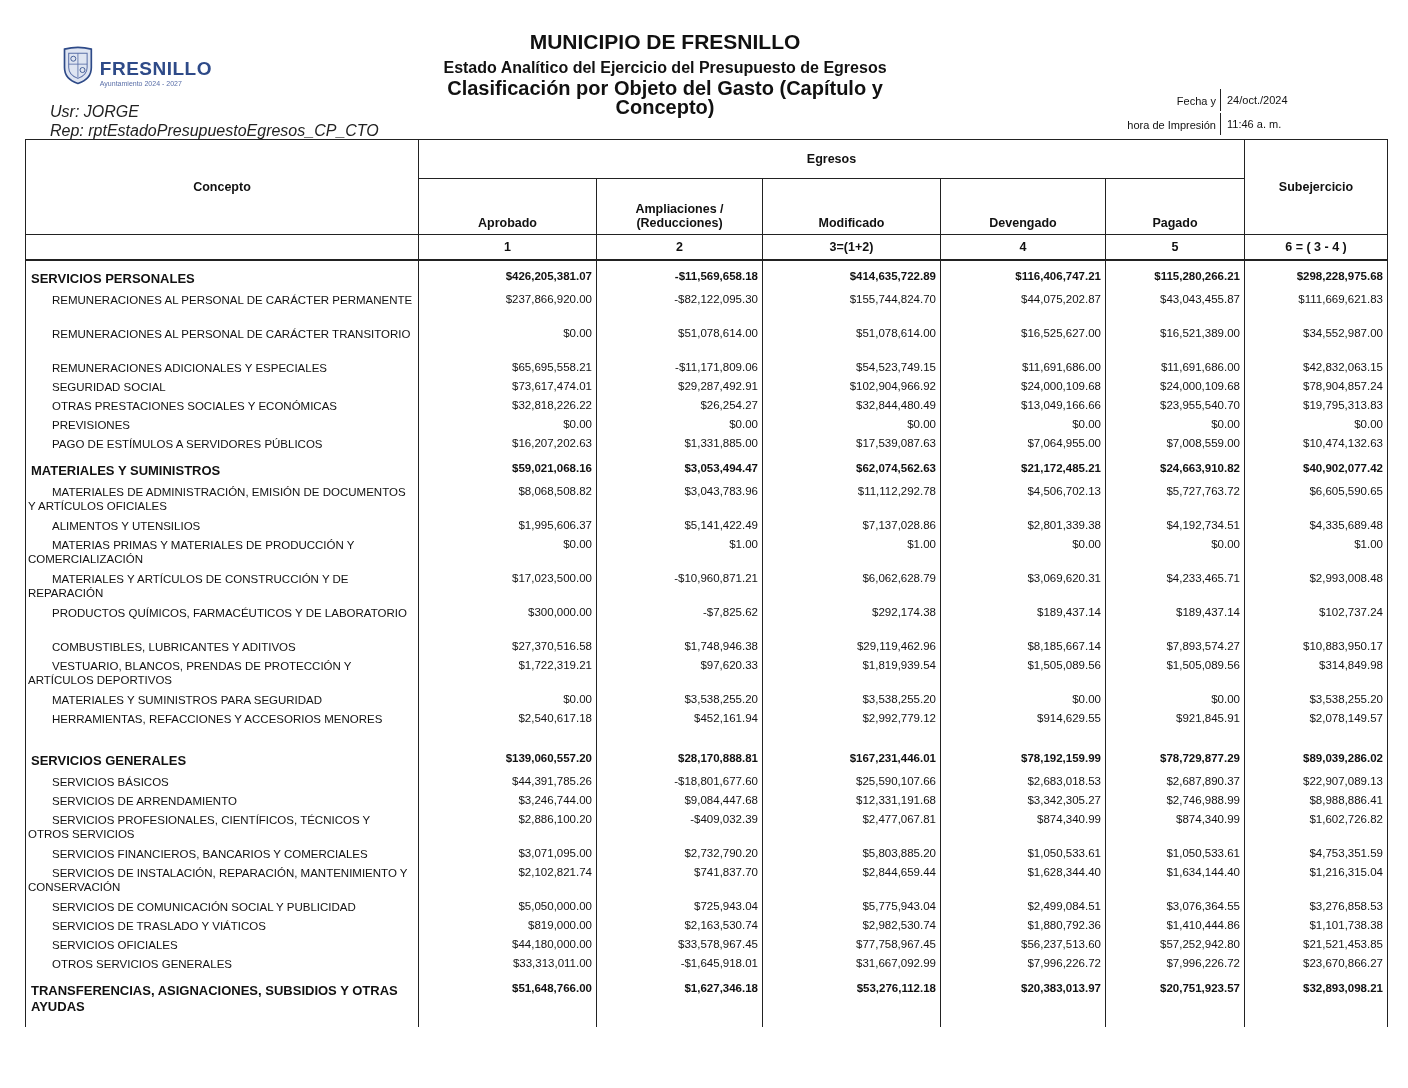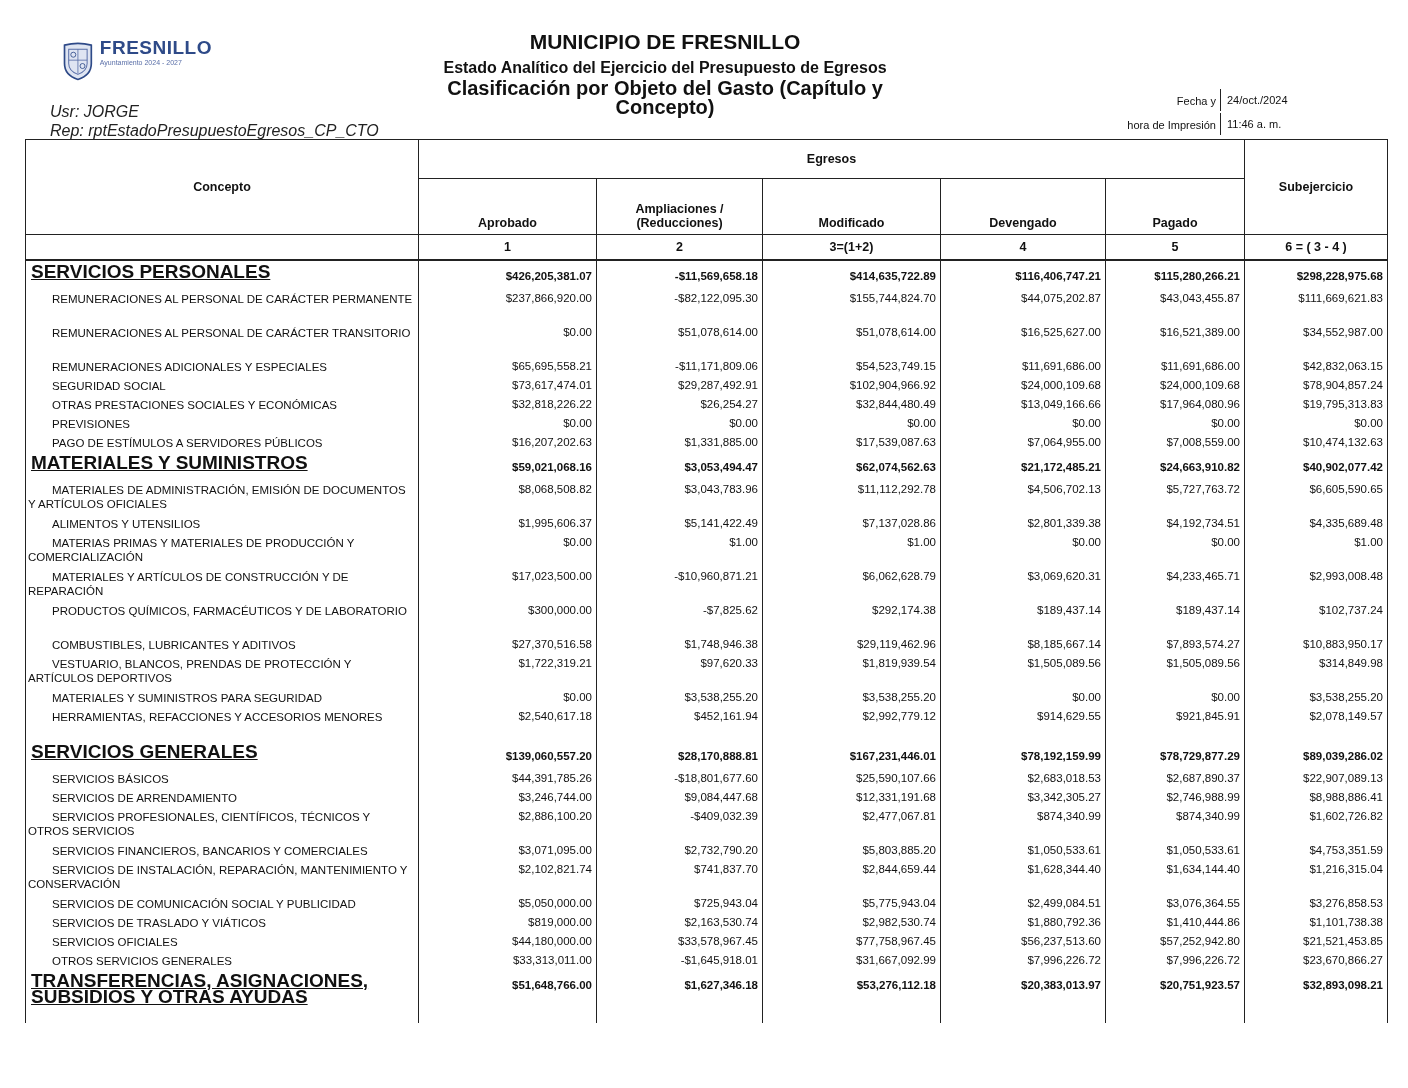--- a/index.html
+++ b/index.html
@@ -1,17 +1,17 @@
 <!DOCTYPE html>
 <html><head>
 <meta charset="utf-8">
 <style>
   html, body { margin: 0; padding: 0; background: #ffffff; }
   body { width: 1408px; height: 1088px; position: relative; overflow: hidden; font-family: "Liberation Sans", sans-serif; color: #111; }
-  .logo { position: absolute; left: 62px; top: 38px; width: 150px; height: 50px; display: flex; align-items: flex-start; }
+  .logo { position: absolute; left: 62px; top: 38px; width: 150px; height: 50px; display: flex; align-items: flex-end; }
   .shield { width: 38px; height: 46px; }
   .logo-text { margin-left: 6px; display: flex; flex-direction: column; }
   .logo-name { font-weight: bold; font-size: 19px; color: #2e4a88; letter-spacing: 0.5px; line-height: 20px; }
   .logo-sub { font-size: 7px; color: #5a6fa8; line-height: 9px; }
   .meta { position: absolute; left: 50px; font-size: 16px; color: #222; font-style: italic; }
   .titles { position: absolute; left: 410px; width: 510px; top: 30px; text-align: center; }
   .t1 { font-size: 21px; font-weight: bold; line-height: 24px; }
   .t2 { font-size: 17px; font-weight: bold; line-height: 20px; }
   .t3 { font-size: 16px; font-weight: bold; line-height: 22px; margin-top: 3px; }
   .t4 { font-size: 20px; font-weight: bold; line-height: 19px; }
@@ -30,21 +30,21 @@
   table.report col.c5 { width: 139px; }
   table.report col.c6 { width: 143px; }
   th { font-weight: bold; font-size: 12.5px; border: 1.5px solid #222; }
   .h-egresos { height: 36px; vertical-align: middle; }
   .h-sub { height: 50px; vertical-align: bottom; padding-bottom: 4px; }
   .h-idx { height: 22px; border-bottom: 2.5px solid #222; }
   td { padding: 0 4px; vertical-align: top; border-left: 1.5px solid #222; border-right: 1.5px solid #222; }
   td.num { text-align: right; padding-top: 3px; white-space: nowrap; }
   td.label { padding-left: 2px; padding-top: 3px; line-height: 14px; }
   tr.chapter td { font-weight: bold; }
-  tr.chapter td.label { font-size: 19px; padding-left: 5px; line-height: 16px; padding-top: 3px; text-decoration: underline; }
+  tr.chapter td.label { font-size: 13px; padding-left: 5px; line-height: 16px; padding-top: 10px; }
   tr.chapter td.num { font-size: 11.5px; padding-top: 9px; }
   tr.concept td.label { text-indent: 24px; }
   tr.r1 td { height: 16px; }
   tr.r2 td { height: 31px; }
   tr.c1 td { height: 19px; }
   tr.c2 td { height: 34px; }
   tr.last td { border-bottom: none; }
   .spacer td { height: 10px; }
 </style>
 </head>
@@ -163,21 +163,21 @@
         <td class="num">$24,000,109.68</td>
         <td class="num">$24,000,109.68</td>
         <td class="num">$78,904,857.24</td>
       </tr>
       <tr class="concept r1">
         <td class="label">OTRAS PRESTACIONES SOCIALES Y ECONÓMICAS</td>
         <td class="num">$32,818,226.22</td>
         <td class="num">$26,254.27</td>
         <td class="num">$32,844,480.49</td>
         <td class="num">$13,049,166.66</td>
-        <td class="num">$17,964,080.96</td>
+        <td class="num">$23,955,540.70</td>
         <td class="num">$19,795,313.83</td>
       </tr>
       <tr class="concept r1">
         <td class="label">PREVISIONES</td>
         <td class="num">$0.00</td>
         <td class="num">$0.00</td>
         <td class="num">$0.00</td>
         <td class="num">$0.00</td>
         <td class="num">$0.00</td>
         <td class="num">$0.00</td>

